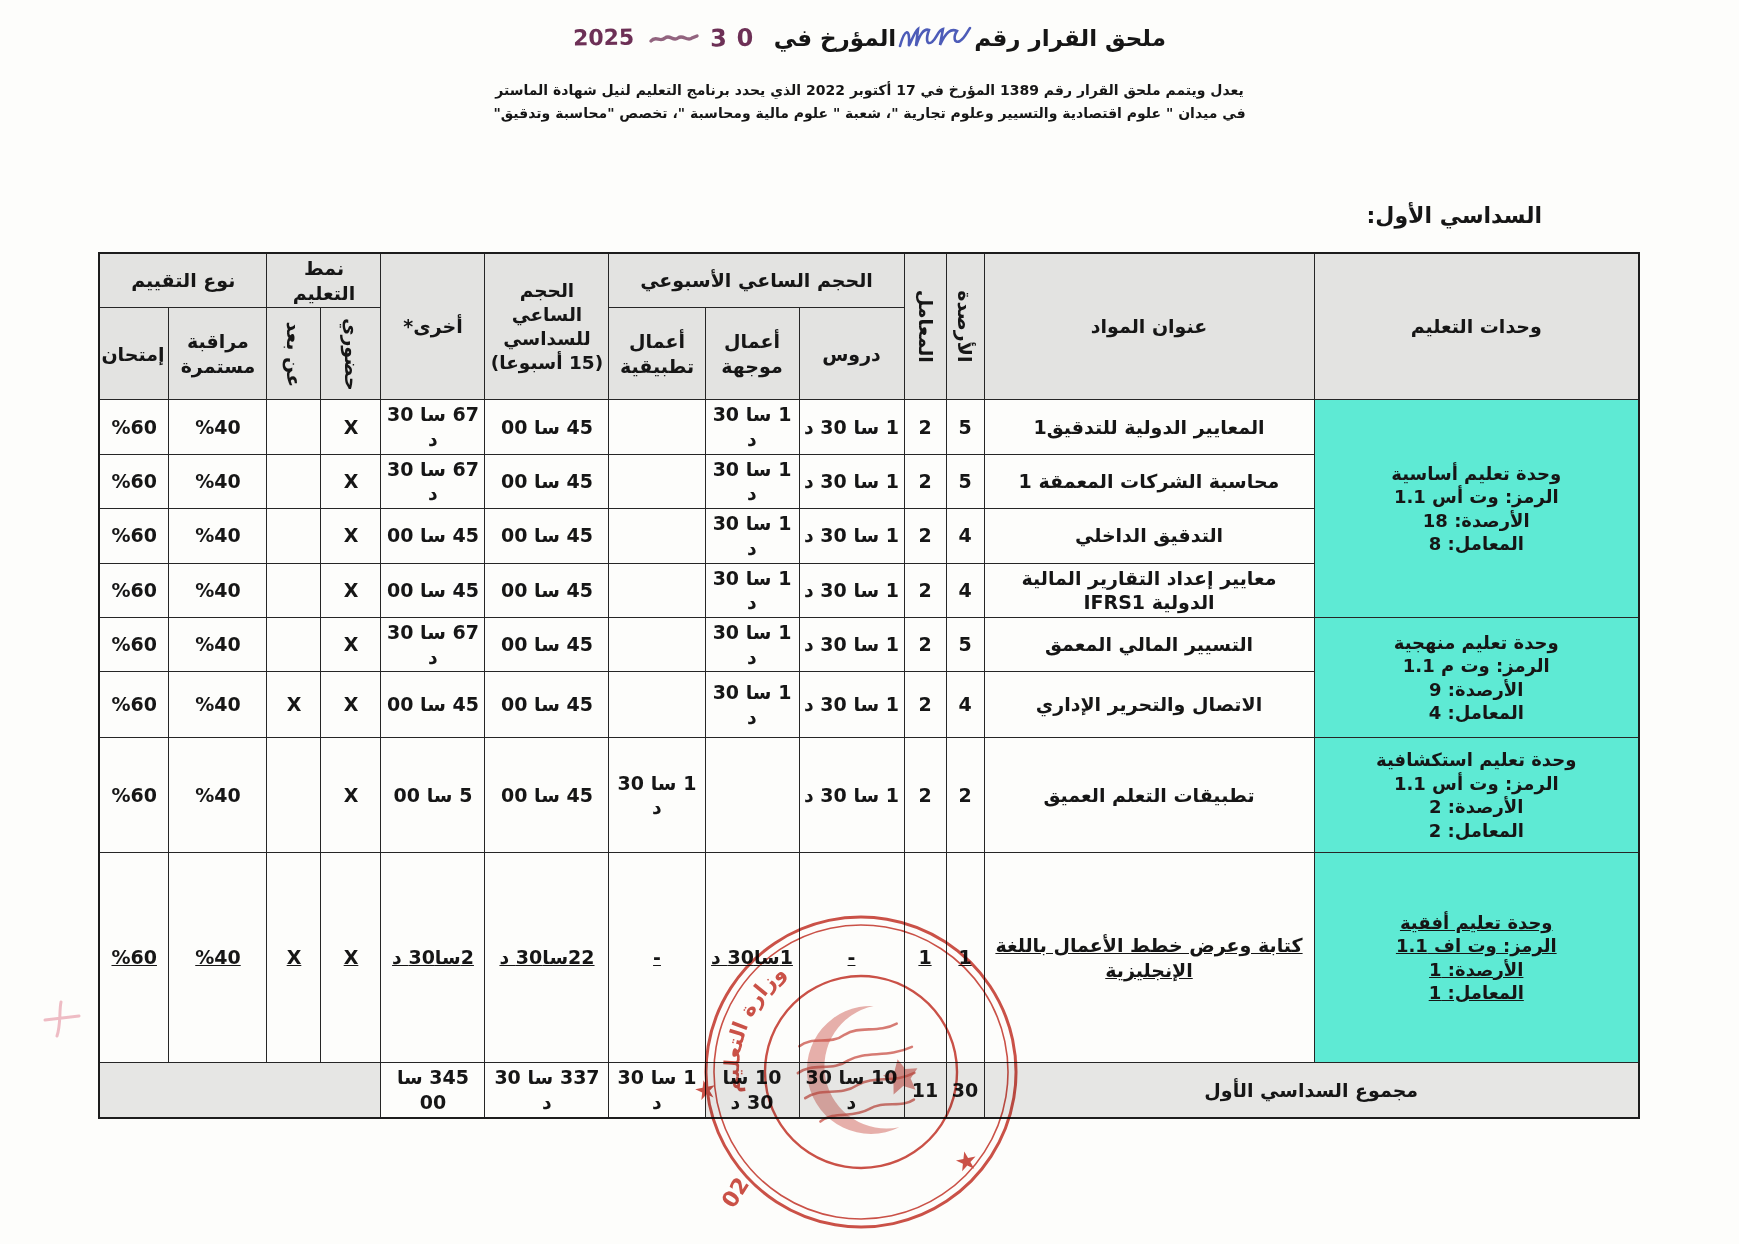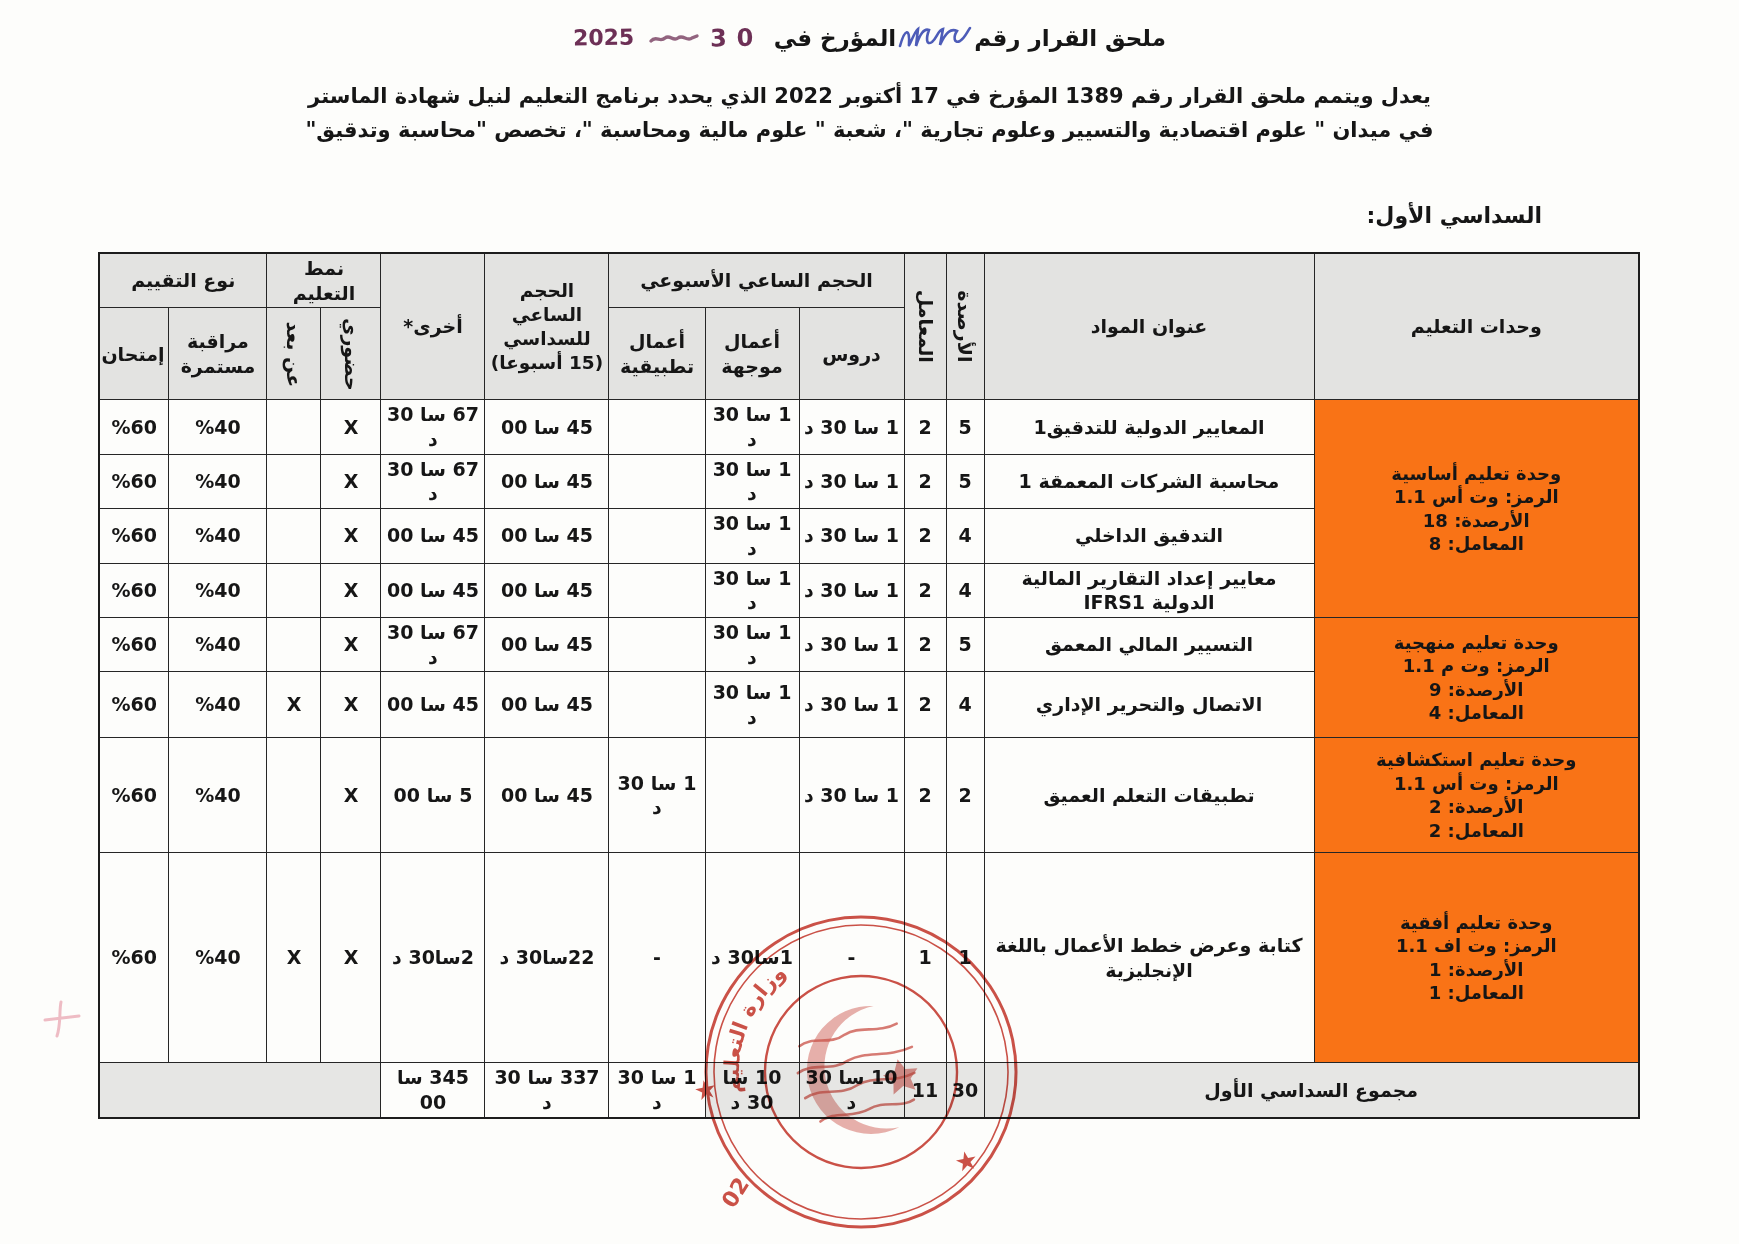--- a/index.html
+++ b/index.html
@@ -14,43 +14,43 @@
   .title-line{
     display:flex; flex-direction:row; justify-content:center; align-items:center;
     gap:4px; font-size:23px; font-weight:bold;
   }
   .hand-number{position:relative; top:2px; margin:0 -4px;}
   .stamp-date{color:#6d3056; font-weight:bold; transform:rotate(-1deg);}
   .stamp-day{letter-spacing:10px; font-size:24px; margin:0 6px;}
   .stamp-year{font-size:22px; margin-right:10px;}
   .month-smudge{position:relative; top:3px;}
   .subtitle{
-    margin:22px auto 0; width:1320px; font-size:21px; font-weight:bold; line-height:1.62;
+    margin:22px auto 0; width:1320px; font-size:14px; font-weight:bold; line-height:1.62;
   }
   .section-label{
     position:absolute; top:203px; right:197px; font-size:22px; font-weight:bold;
   }
   
   table.course{
     position:absolute; top:252px; right:99px;
     width:1540px; border-collapse:collapse; table-layout:fixed;
     border:2px solid #1d1d1d;
     font-size:19px; font-weight:bold;
   }
   table.course td, table.course th{
     border:1px solid #262626; text-align:center; vertical-align:middle;
     padding:2px 4px; line-height:1.3; overflow:visible;
   }
   .hdr{background:#e3e3e1;}
   .gray{background:#e6e6e4;}
-  .unitcell{background:#f97316; font-size:18px; line-height:1.5;margin-left:23px;}
+  .unitcell{background:#5eead4; font-size:18px; line-height:1.5;margin-left:23px;}
   .unitcell div{white-space:nowrap;}
   tr.hrow-a{height:46px;} tr.hrow-b{height:92px;}
   tr.r-std{height:49px;} tr.r-med{height:66px;}
-  tr.r-tall{height:115px;padding-left:31px;} tr.r-xtall{height:210px;}
+  tr.r-tall{height:115px;padding-left:31px;} tr.r-xtall{height:210px;text-decoration:underline;}
   tr.r-total{height:44px;}
   td.subject{text-align:right; padding-right:8px;}
   .vwrap{display:flex; width:100%; height:100%; align-items:center; justify-content:center;}
   .vtext{display:inline-block; white-space:nowrap; transform:rotate(90deg); font-weight:bold;}
   .semhdr{font-size:18.5px; line-height:1.35;}
   .total-label{letter-spacing:1px;}
   
   .footnote{
     position:absolute; top:1096px; right:258px; font-size:19.5px; font-weight:bold;
   }

